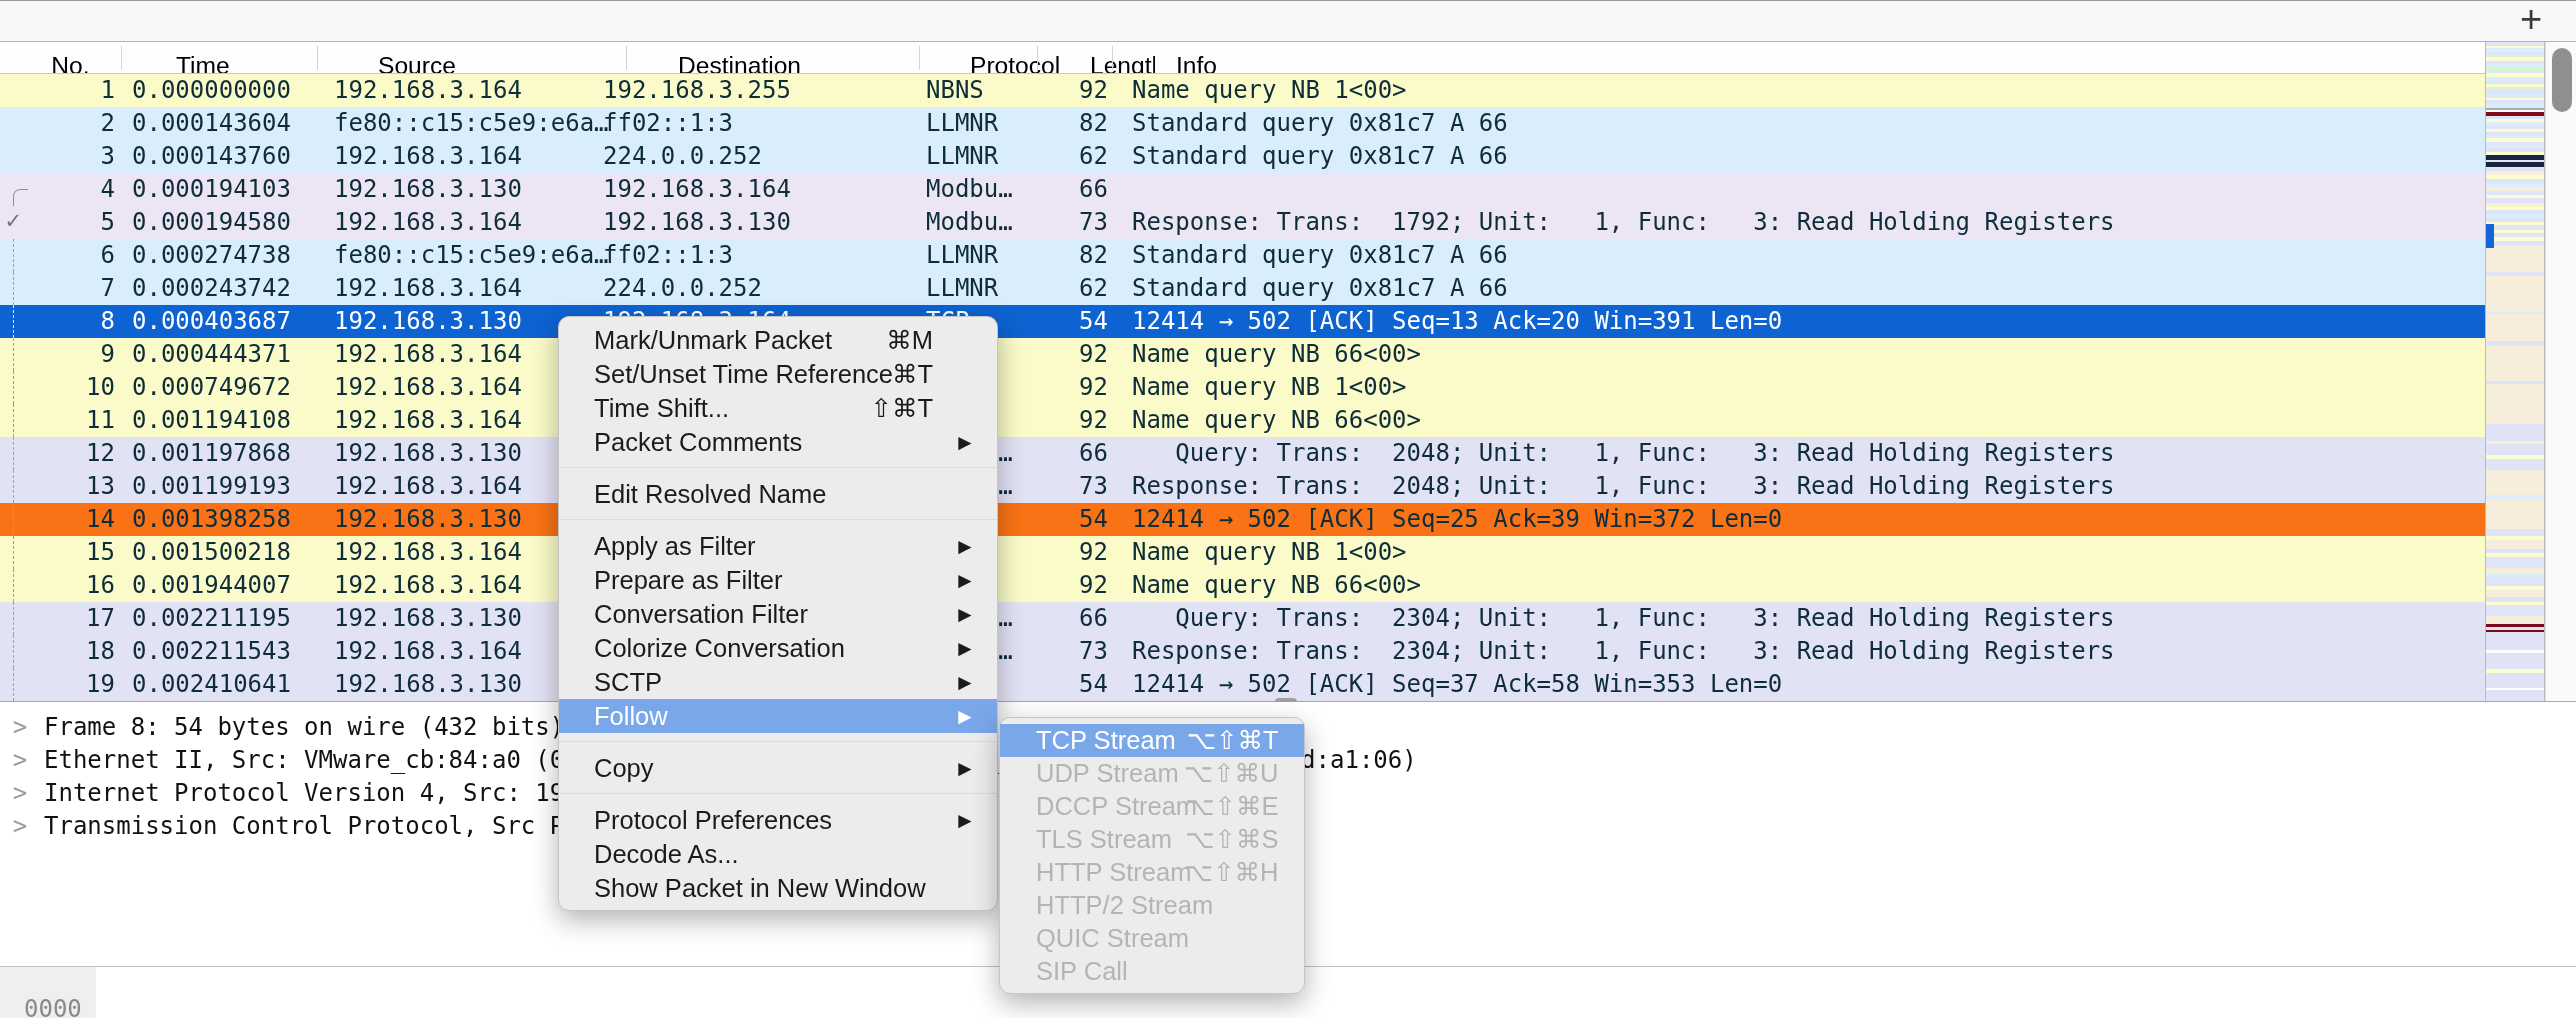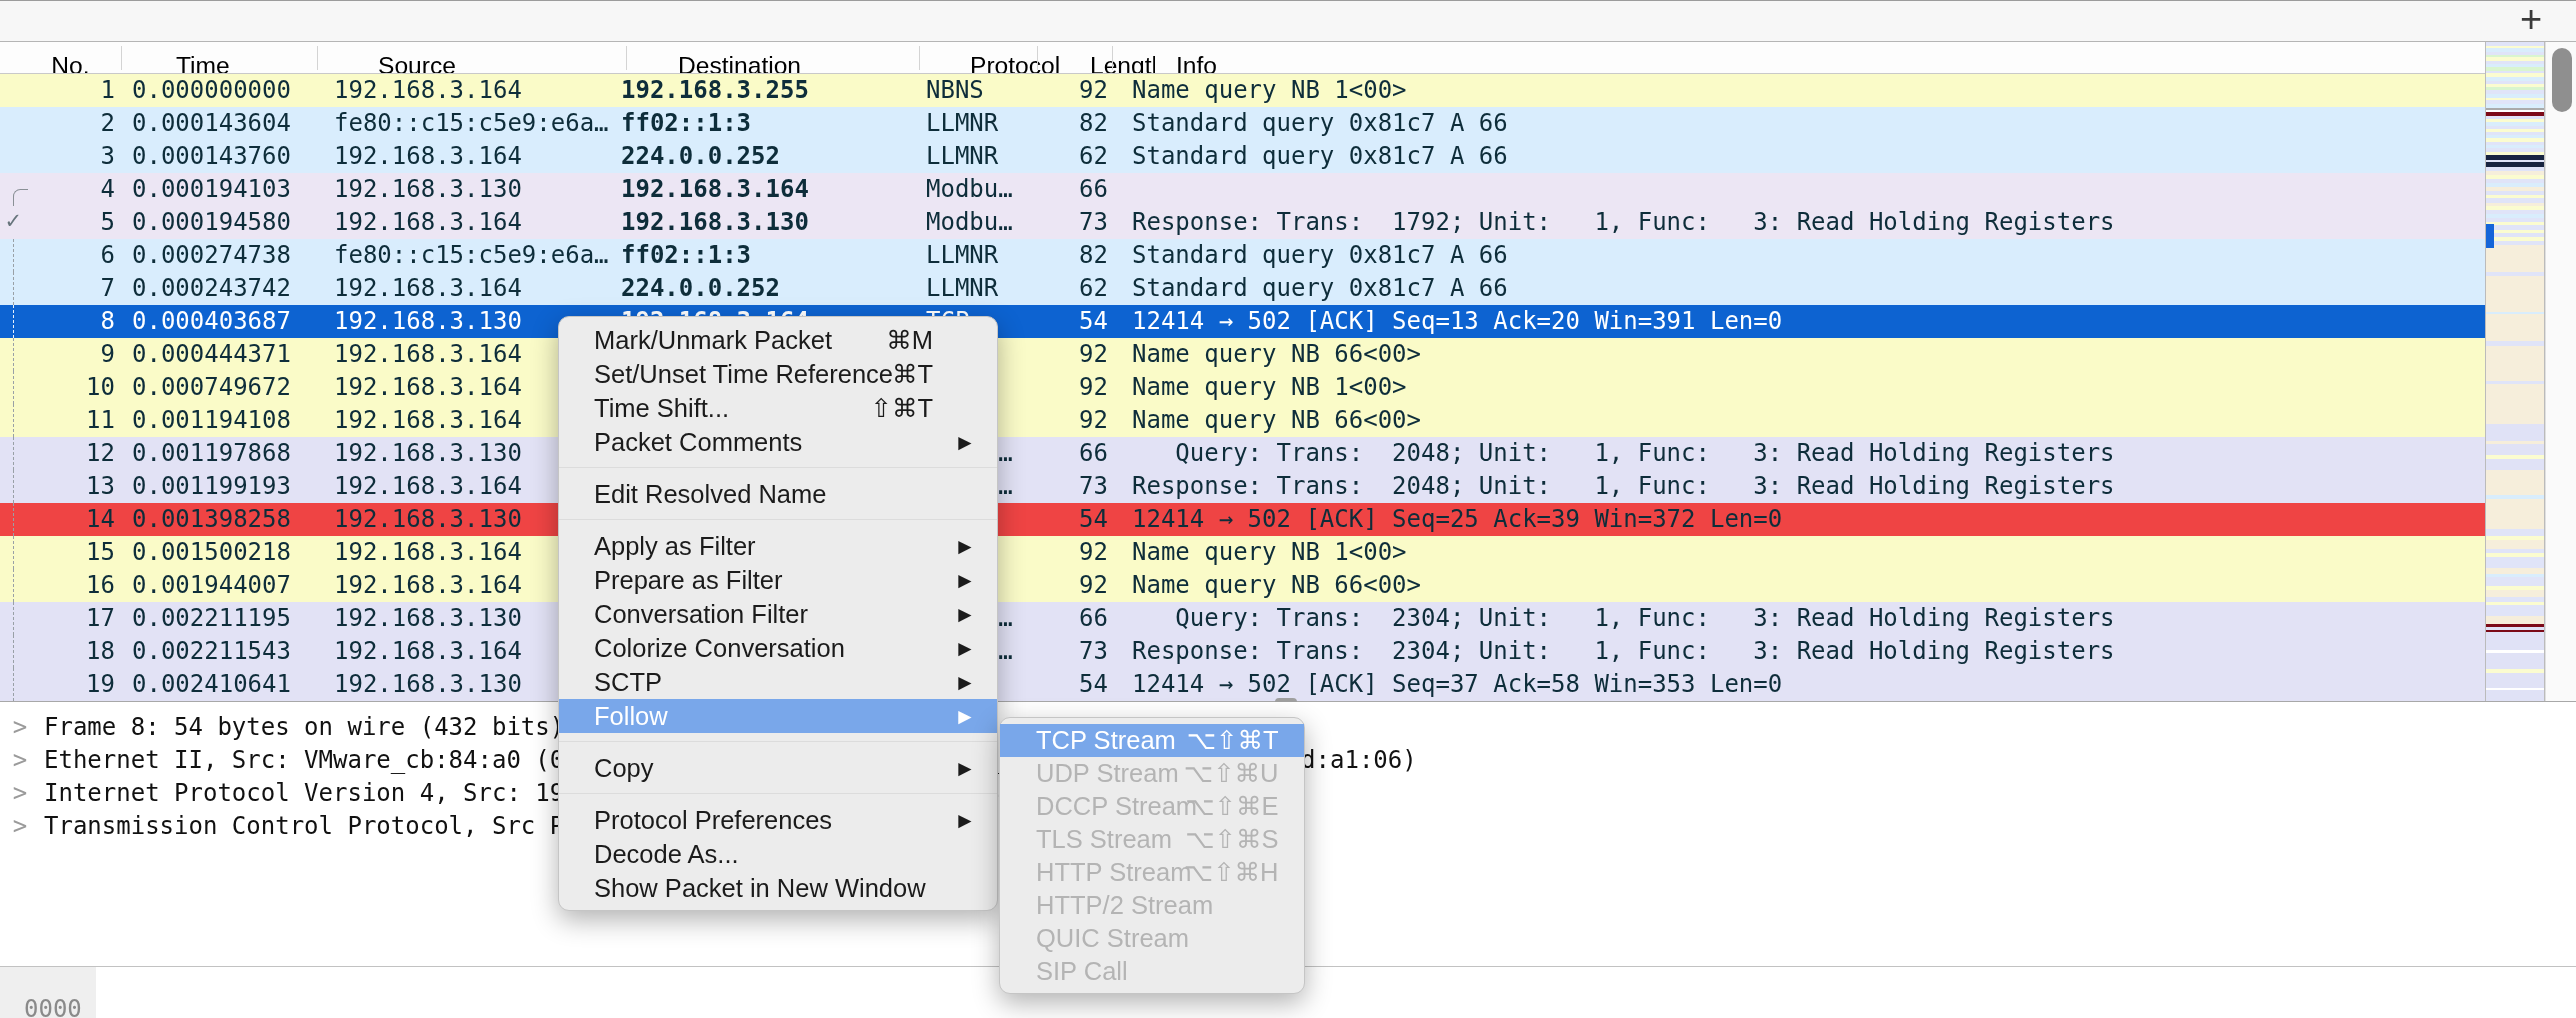--- a/index.html
+++ b/index.html
@@ -36,21 +36,21 @@
   .hsep { position:absolute; top:3.6px; height:24.6px; width:0.9px; background:#d4d4d4; }
 
   
   .packet-rows { position:absolute; left:0; top:74px; width:2485px; height:628px; overflow:hidden; background:#fff; }
   .prow { position:relative; width:2485px; height:33px; font:24px "DejaVu Sans Mono", monospace;
           color:#0e2d3a; white-space:pre; }
   .prow span { position:absolute; top:0; height:33px; line-height:33px; overflow:hidden; }
   .c-no   { left:0px;    width:115px; text-align:right; }
   .c-time { left:132px;  width:182px; }
   .c-src  { left:334px;  width:291px; }
-  .c-dst  { left:621px;  width:282px;font-weight:bold; }
+  .c-dst  { left:603px;  width:282px; }
   .c-pro  { left:926px; width:109px; }
   .c-len  { left:1037px; width:71px;  text-align:right; }
   .c-info { left:1132px; width:1353px; }
   .prow.selected { color:#ffffff; }
   .marker { position:absolute; pointer-events:none; }
   .m-dash .marker  { left:12.7px; top:0; bottom:0; width:1.8px; border-left:1.8px dashed #99a0a6; height:33px; }
   .m-start .marker { left:12.7px; top:15.5px; width:15.5px; height:17.3px; border-left:1.8px solid #8a9096;
                      border-top:1.8px solid #8a9096; border-top-left-radius:7.3px; }
   .m-check .marker { left:4.5px; top:2.7px; font:21px "Liberation Sans", sans-serif; color:#67757c; height:27px; }
   .prow.selected .marker { border-color:rgba(255,255,255,.9); }
@@ -249,21 +249,21 @@
       <div class="prow m-dash" style="background: rgb(226, 226, 245);">
       <i class="marker"></i>
       <span class="c-no">13</span>
       <span class="c-time">0.001199193</span>
       <span class="c-src">192.168.3.164</span>
       <span class="c-dst"></span>
       <span class="c-pro">Modbu…</span>
       <span class="c-len">73</span>
       <span class="c-info">Response: Trans:  2048; Unit:   1, Func:   3: Read Holding Registers</span>
     </div>
-      <div class="prow m-dash" style="background: #ef4444;">
+      <div class="prow m-dash" style="background: #f97316;">
       <i class="marker"></i>
       <span class="c-no">14</span>
       <span class="c-time">0.001398258</span>
       <span class="c-src">192.168.3.130</span>
       <span class="c-dst"></span>
       <span class="c-pro"></span>
       <span class="c-len">54</span>
       <span class="c-info">12414 → 502 [ACK] Seq=25 Ack=39 Win=372 Len=0</span>
     </div>
       <div class="prow m-dash" style="background: rgb(250, 251, 200);">

